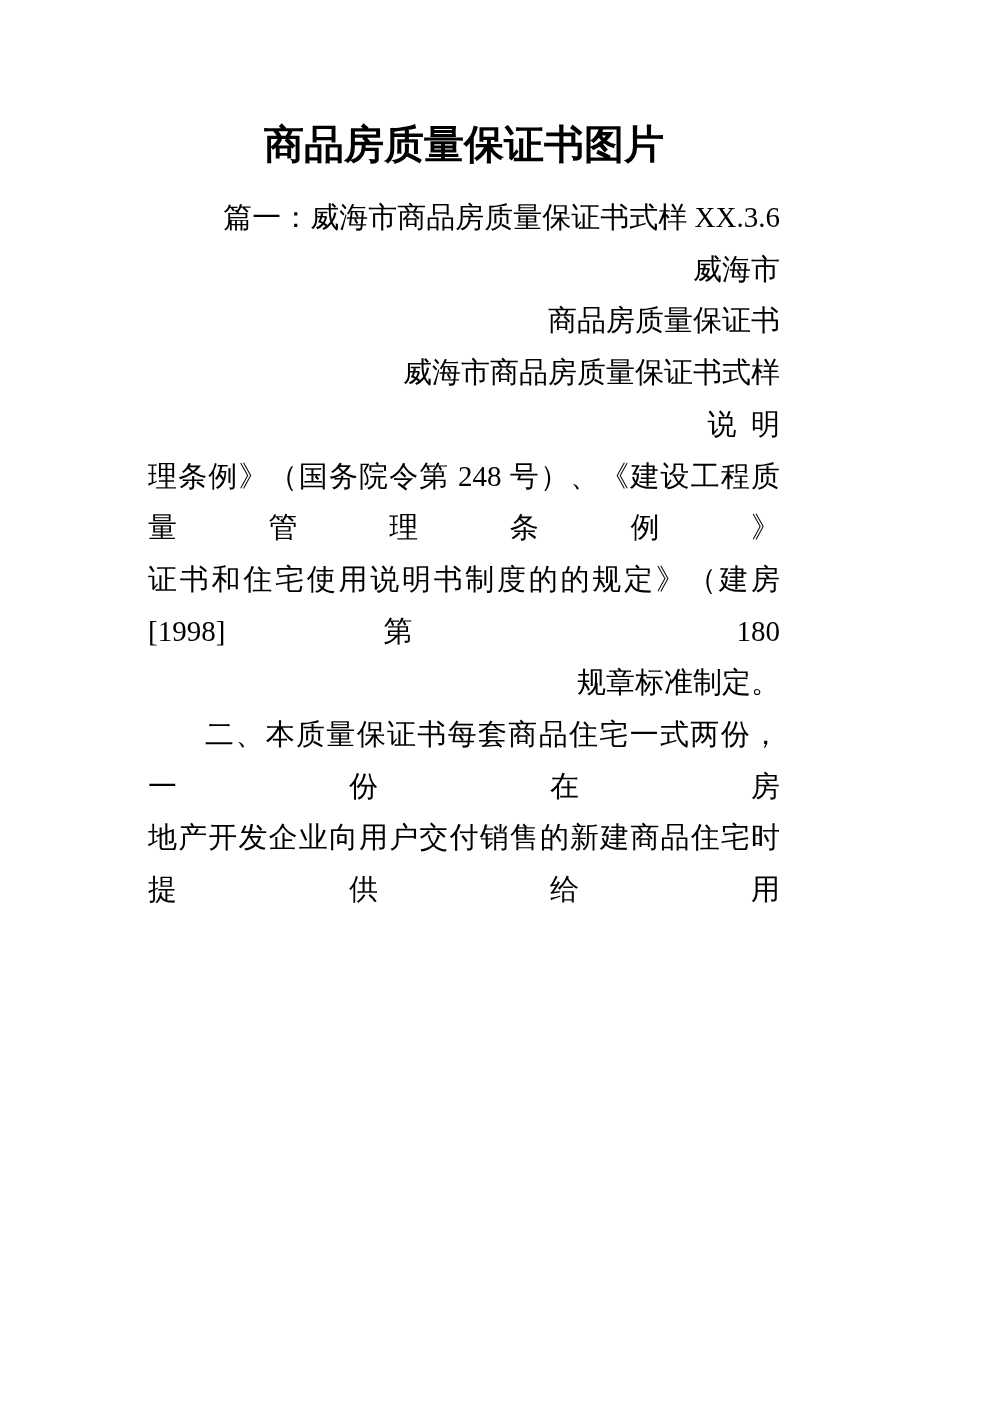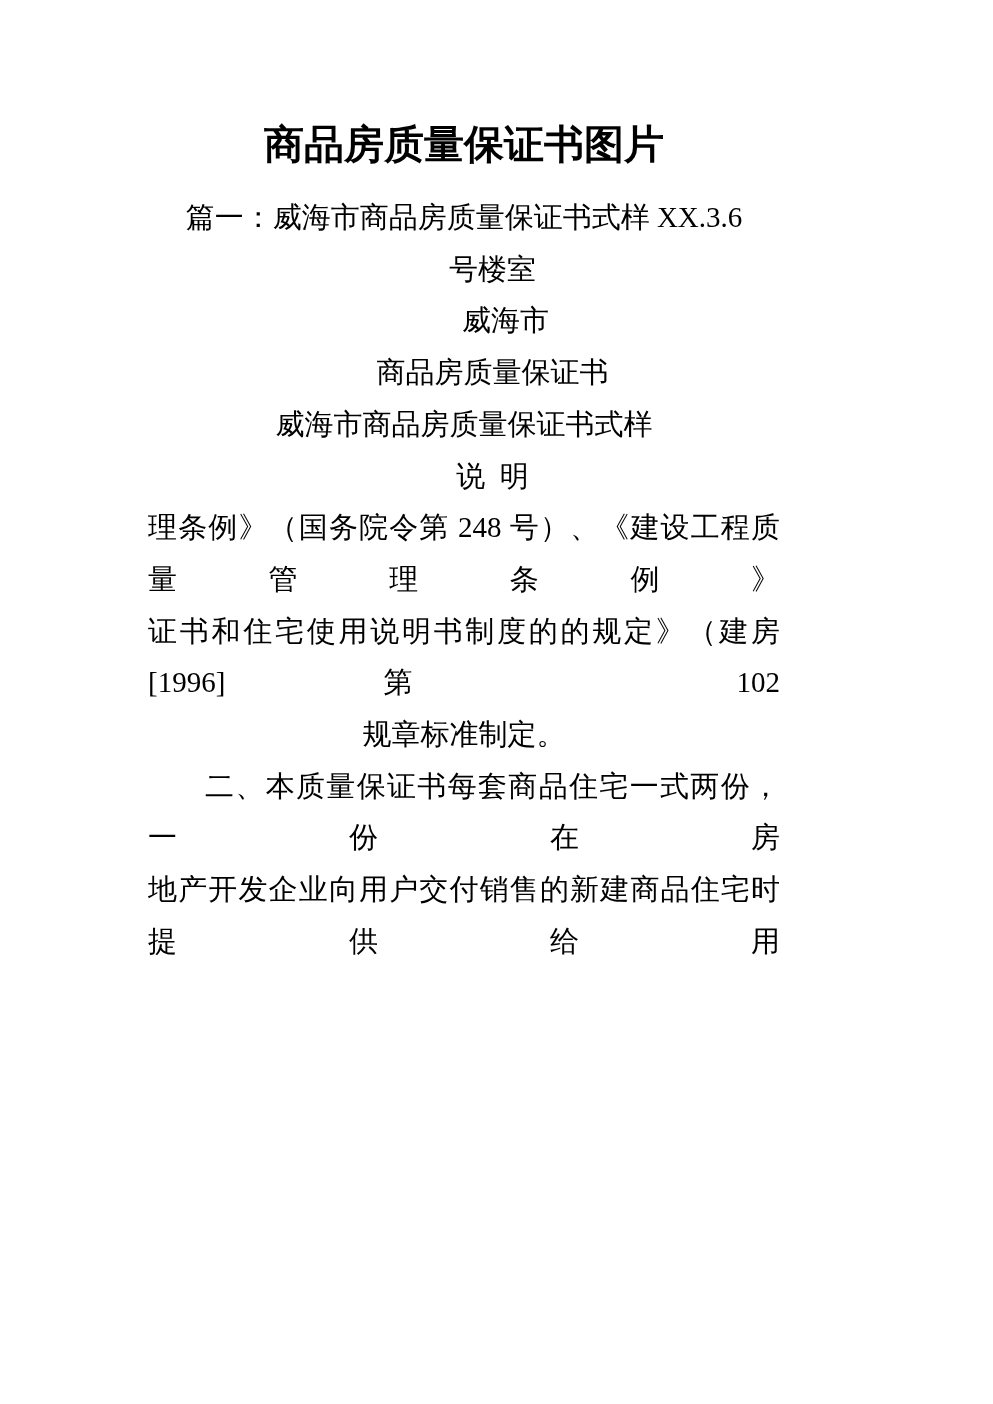--- a/index.html
+++ b/index.html
@@ -27,45 +27,44 @@
     line-height: 58px;
     font-weight: 700;
     text-align: center;
     letter-spacing: 0px;
     white-space: pre-wrap;
   }
   .line {
     font-size: 29px;
     line-height: 51.7px;
     white-space: pre-wrap;
-    text-align: center;
+    text-align: right;
   }
   
   .i2 { text-indent: 57px; }
   .i3 { text-indent: 83px; }
   
   .jf {
     text-align: justify;
     text-align-last: justify;
     -moz-text-align-last: justify;
   }
 </style>
 </head>
 <body>
 
 <div class="page">
   <h1 class="doc-title">商品房质量保证书图片</h1>
 
   <div>
     <div class="line">篇一：威海市商品房质量保证书式样 XX.3.6</div>
-    <div class="line i2">号楼室</div>
     <div class="line i3">威海市</div>
     <div class="line i2">商品房质量保证书</div>
     <div class="line">威海市商品房质量保证书式样</div>
     <div class="line i2">说  明</div>
     <div class="line jf">理条例》（国务院令第 248 号）、《建设工程质量管理条例》</div>
-    <div class="line jf">证书和住宅使用说明书制度的的规定》（建房[1996]第 102</div>
+    <div class="line jf">证书和住宅使用说明书制度的的规定》（建房[1998]第 180</div>
     <div class="line">规章标准制定。</div>
     <div class="line i2 jf">二、本质量保证书每套商品住宅一式两份，一份在房</div>
     <div class="line jf">地产开发企业向用户交付销售的新建商品住宅时提供给用</div>
 
   </div>
 </div>
 
 </body></html>

